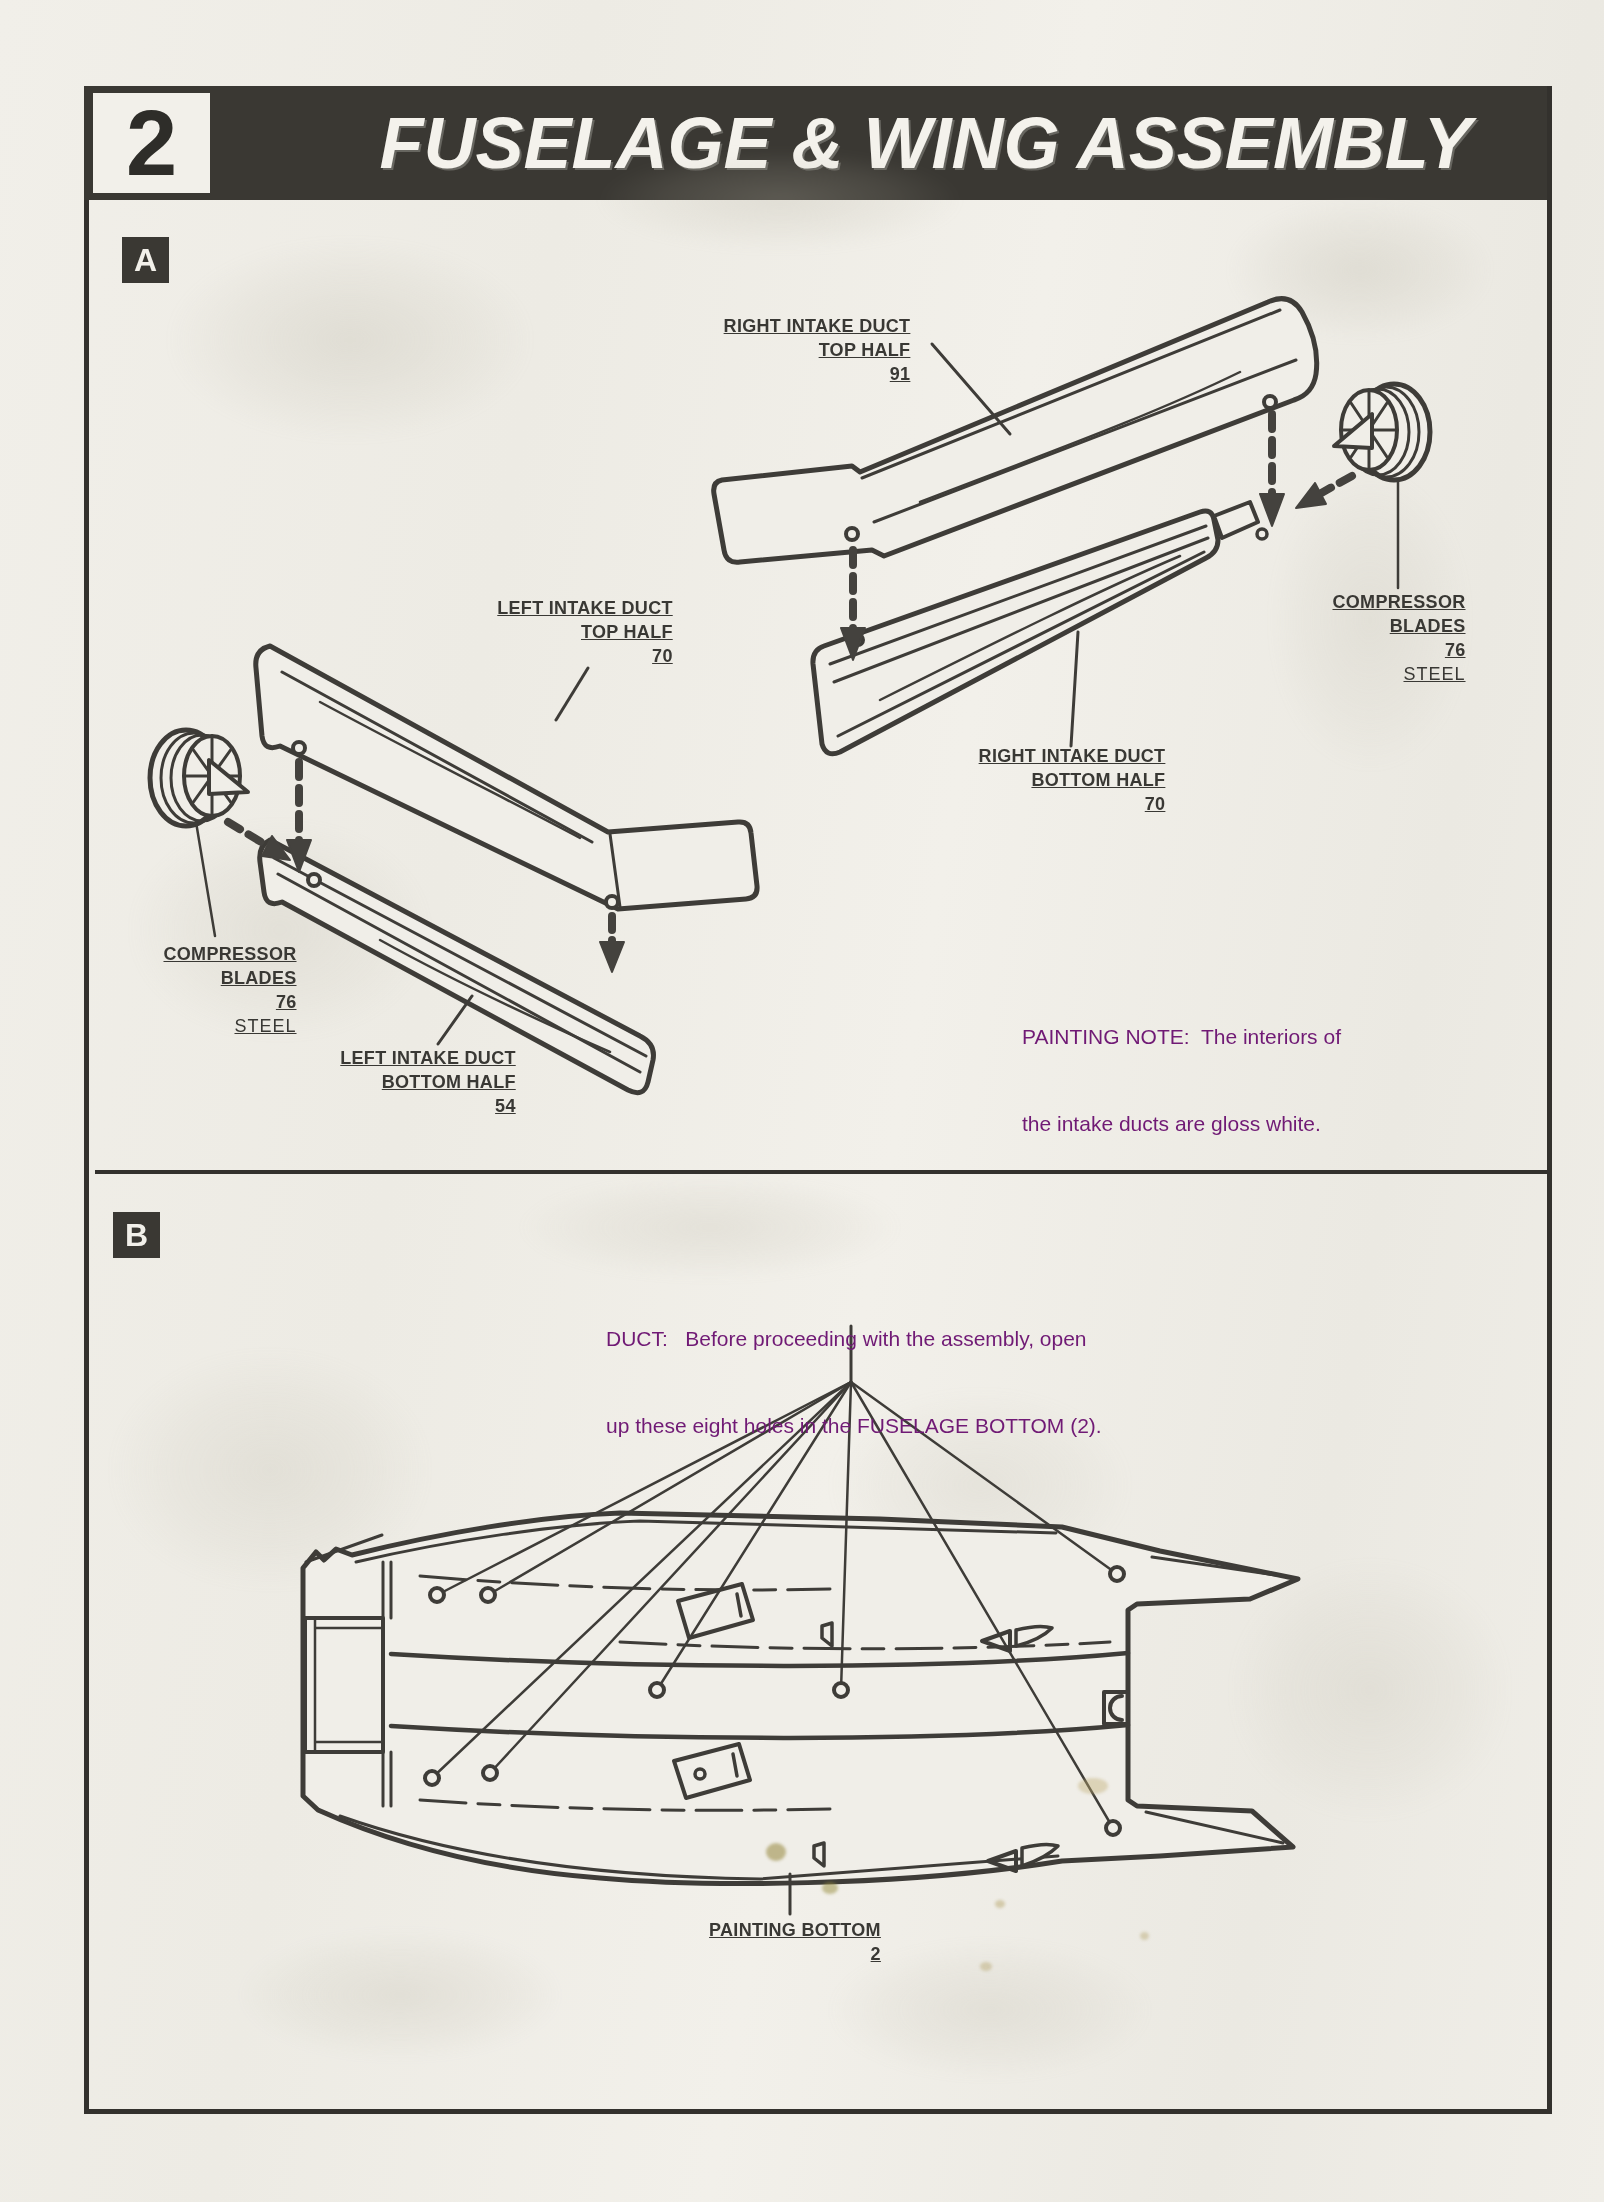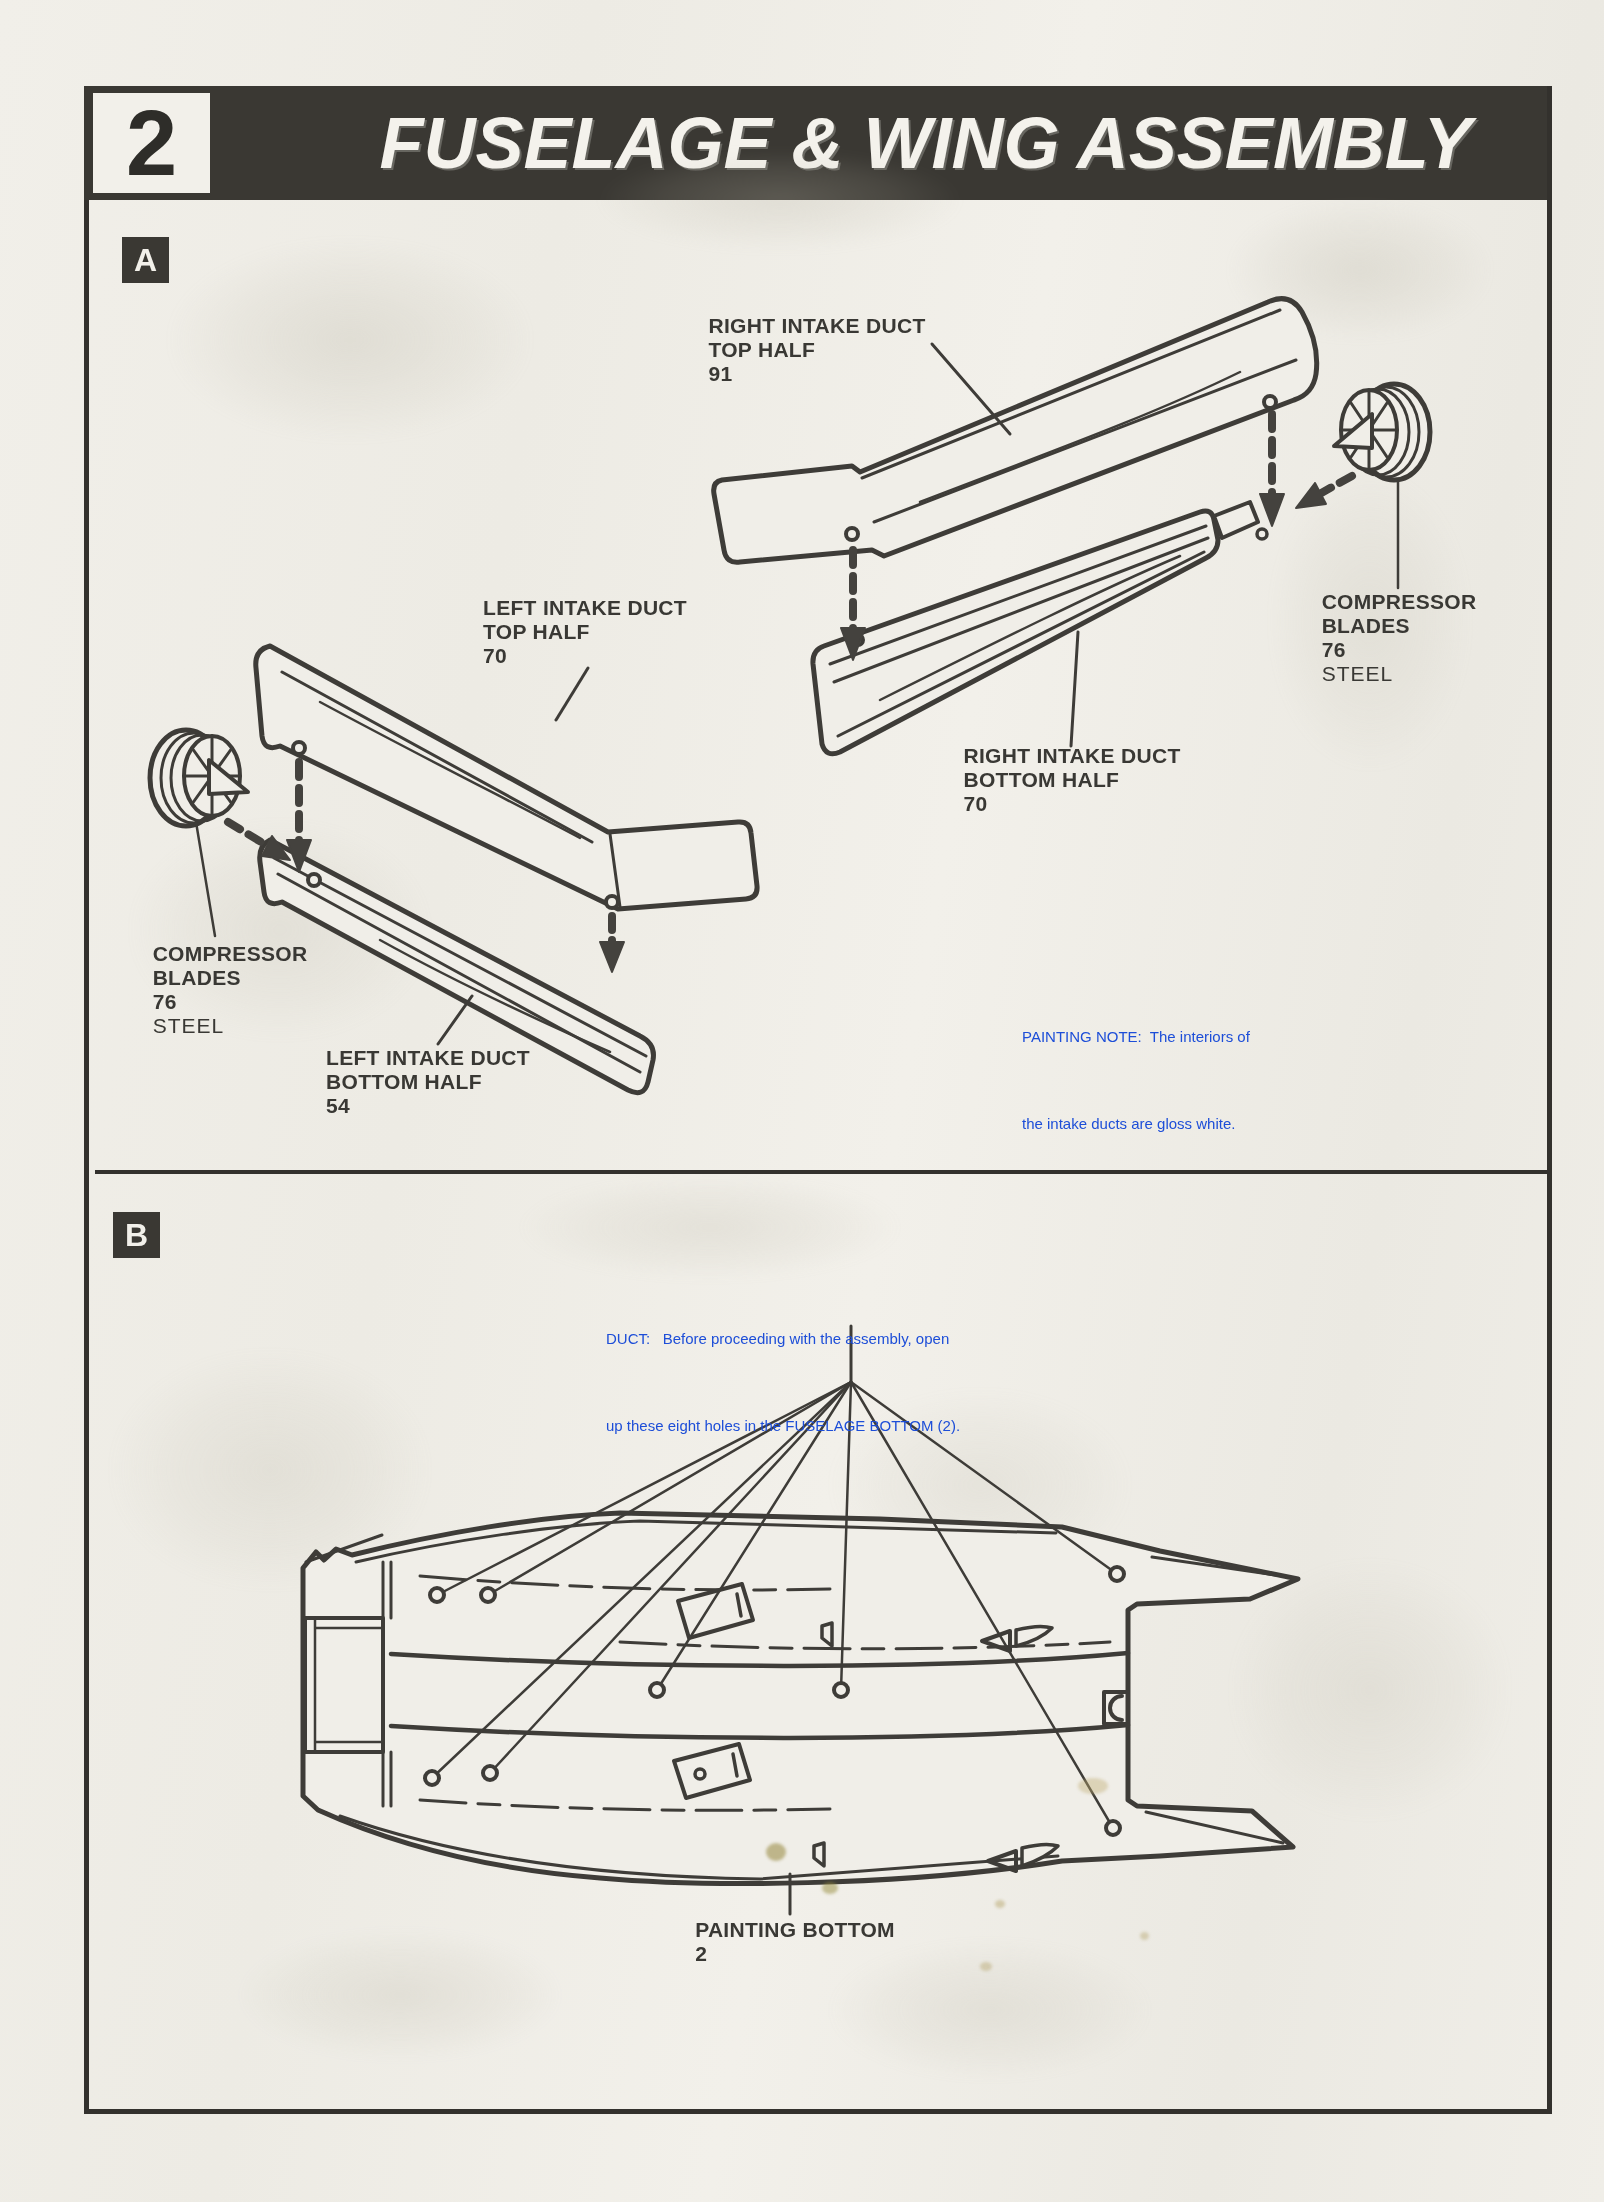--- a/index.html
+++ b/index.html
@@ -18,24 +18,24 @@
   .step-num{font-size:92px;font-weight:bold;color:#2e2d29;line-height:100px;}
   .title{position:absolute;left:240px;right:20px;top:0;height:114px;display:flex;align-items:center;justify-content:center;
          font-size:72px;font-weight:bold;font-style:italic;color:#f4f2ec;letter-spacing:0px;white-space:nowrap;
          text-shadow:2px 2px 0 rgba(240,238,230,.25);}
   .badge{position:absolute;width:47px;height:46px;background:#3a3833;display:flex;align-items:center;justify-content:center;
          color:#f2f0ea;font-weight:bold;font-size:32px;}
   #badge-a{left:122px;top:237px;}
   #badge-b{left:113px;top:1212px;}
   .divider{position:absolute;left:95px;top:1170px;width:1452px;height:4px;background:#33312d;}
   
-  .part-label{position:absolute;transform:translateX(-50%);text-align:left;
-              font-size:21px;font-weight:bold;line-height:24px;color:#393834;letter-spacing:.3px;white-space:nowrap;z-index:4;}
+  .part-label{position:absolute;transform:translateX(-50%);text-align:right;
+              font-size:18px;font-weight:bold;line-height:24px;color:#393834;letter-spacing:.3px;white-space:nowrap;z-index:4;text-decoration:underline;}
   .part-label .finish{font-weight:normal;letter-spacing:1px;}
-  .note{position:absolute;font-size:15px;line-height:29px;color:#1d4ed8;white-space:pre;z-index:4;}
+  .note{position:absolute;font-size:21px;line-height:29px;color:#701a75;white-space:pre;z-index:4;}
   
   .smudge{position:absolute;filter:blur(6px);opacity:.5;z-index:1;
           background:radial-gradient(ellipse at center,rgba(186,182,167,.55) 0%,rgba(186,182,167,.25) 45%,transparent 72%);}
   .stain{position:absolute;border-radius:50%;filter:blur(1.5px);z-index:5;}
   svg.art{position:absolute;left:0;top:0;z-index:3;}
 </style>
 </head>
 <body>
 
 <div class="page">

